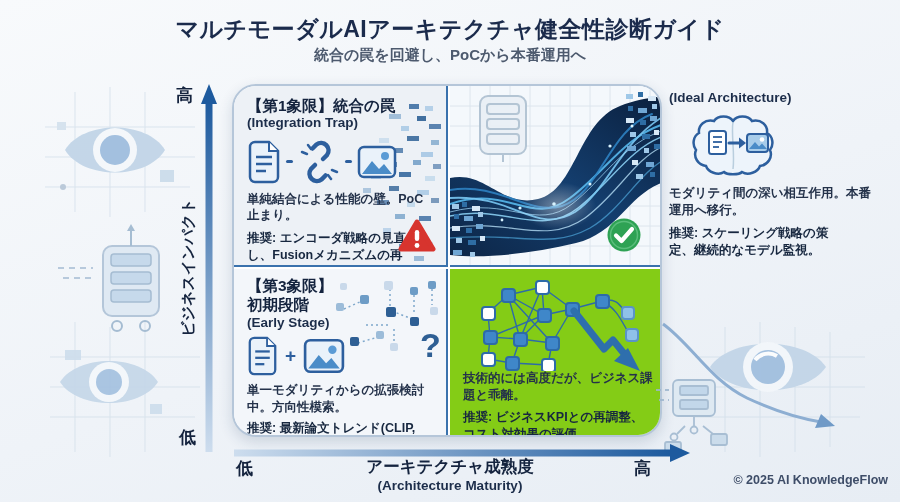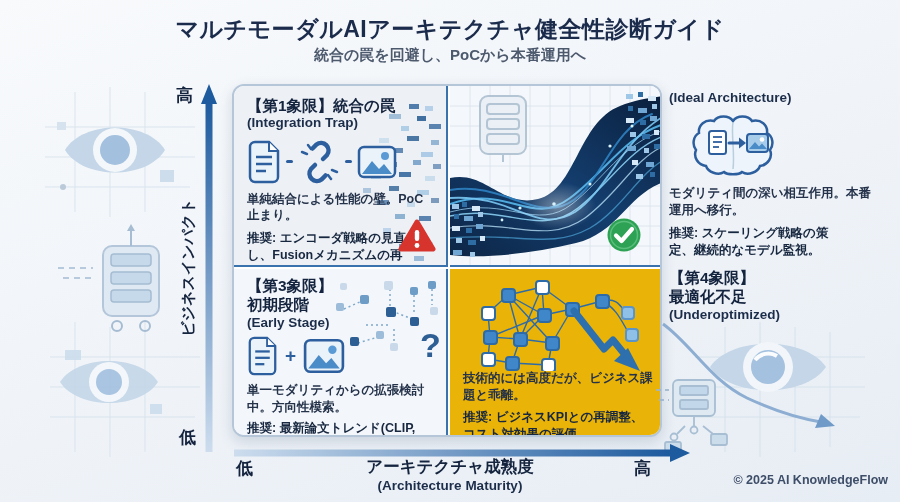--- a/index.html
+++ b/index.html
@@ -11,31 +11,31 @@
     color:#14233e;
     padding-left:36px;
   }
   .abs { position:absolute; }
   
   .title { left:0; right:0; top:14px; text-align:center; font-size:23px; font-weight:800;
            color:#1b2b4c; letter-spacing:.5px; }
   .subtitle { left:0; right:0; top:46px; text-align:center; font-size:15px; font-weight:600;
               color:#4d5a6e; }
   
-  .matrix { left:232px; top:84px; width:430px; height:353px; border-radius:12px;
+  .matrix { left:232px; top:84px; width:430px; height:353px; border-radius:24px;
             border:2px solid #b5c6d9; background:#fff; overflow:hidden;
             box-shadow:0 5px 14px rgba(25,55,95,.16); }
   .cell { position:absolute; overflow:hidden; }
   .q1 { left:0; top:0; width:214px; height:181px; background:#edf1f6;
         border-right:2px solid #3a72ad; border-bottom:2px solid #3a72ad; }
   .q2img { left:216px; top:0; right:0; height:181px; background:#f6f9fc;
            border-bottom:2px solid #3a72ad; }
   .q3 { left:0; top:183px; width:214px; bottom:0; background:#f3f6fa;
         border-right:2px solid #3a72ad; }
-  .q4in { left:216px; top:183px; right:0; bottom:0; background:#eab308; }
+  .q4in { left:216px; top:183px; right:0; bottom:0; background:#84cc16; }
   .cellpad { position:absolute; left:13px; top:10px; right:12px; }
   .qtitle { font-size:15.5px; font-weight:800; color:#14233e; line-height:1.25; }
   .qtitle-en { font-size:13.5px; font-weight:700; color:#1c2d4a; line-height:1.2; }
   .qdesc { font-size:12.5px; font-weight:700; color:#24324a; line-height:1.35; margin-top:7px; }
   .qrec  { font-size:12.5px; font-weight:700; color:#17273f; line-height:1.35; margin-top:6px; }
   .rec-label { font-weight:800; }
   .iconrow { display:flex; align-items:center; gap:5px; margin-top:8px; }
   .plus-glyph { font-size:19px; font-weight:800; color:#2d5f9e; padding:0 2px; }
   .dash { width:7px; height:3px; background:#2d5f9e; border-radius:2px; }
   
@@ -434,25 +434,20 @@
         </g>
       </svg>
     </div>
     <div class="qdesc" style="width:205px;margin-top:9px">モダリティ間の深い相互作用。本番運用へ移行。</div>
     <div class="qrec" style="width:180px">
       <span class="rec-label">推奨:</span>
       <span>スケーリング戦略の策定、継続的なモデル監視。</span>
     </div>
   </div>
 
-  <div class="abs side-q4">
-    <div class="qtitle">【第4象限】</div>
-    <div class="qtitle">最適化不足</div>
-    <div class="qtitle-en">(Underoptimized)</div>
-  </div>
   <svg class="abs" style="left:655px;top:322px;opacity:.85" width="235" height="135" viewBox="0 0 235 135">
     <g stroke="#d3dfea" stroke-width="1">
       <path d="M70 5 V130 M105 0 V135 M140 5 V130 M175 10 V125 M40 35 H210 M40 65 H210 M40 95 H205"></path>
     </g>
     <g opacity=".9">
       <path d="M55 45 C76 14 150 14 171 45 C150 76 76 76 55 45 Z" fill="#b9cfe4"></path>
       <circle cx="113" cy="45" r="25" fill="#f4f8fb"></circle>
       <circle cx="113" cy="45" r="17" fill="#8fb3d9"></circle>
       <path d="M100 38 a17 17 0 0 1 22 -4" stroke="#fff" stroke-width="4" fill="none"></path>
     </g>

